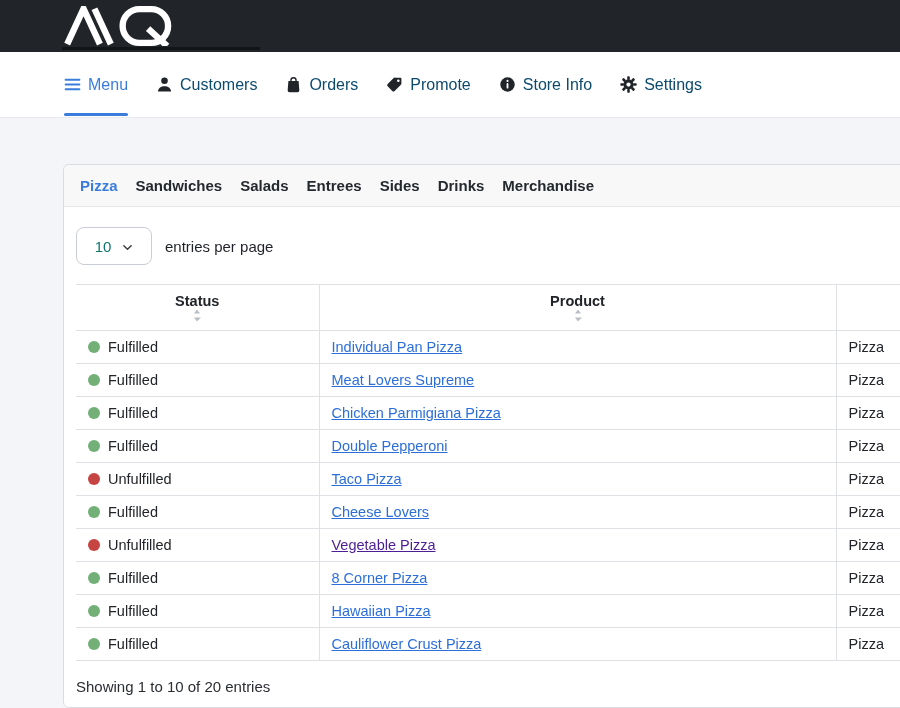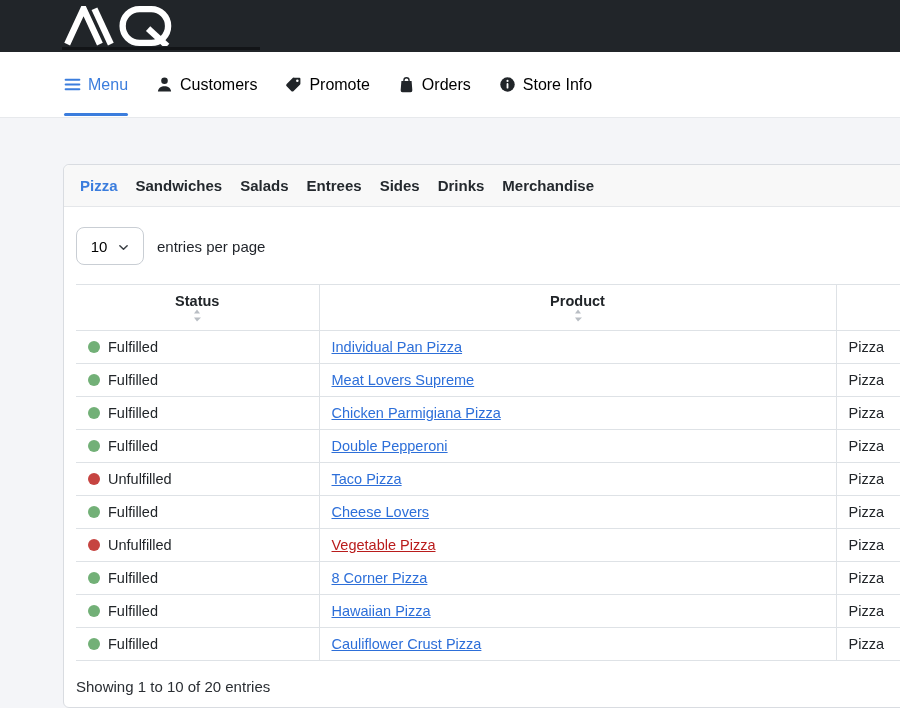--- a/index.html
+++ b/index.html
@@ -15,21 +15,21 @@
   .logo { position:absolute; left:63px; top:5px; height:42px; display:flex; align-items:center; cursor:pointer; }
   .sr-only { position:absolute; width:1px; height:1px; overflow:hidden; clip:rect(0 0 0 0); }
   .logo-underline { position:absolute; left:62px; top:47px; width:198px; height:3px; background:#121417; }
   
   .navbar {
     height:66px; background:#fff; border-bottom:1px solid #e7e9ec;
     display:flex; align-items:center; gap:28px; padding:0 0 0 64px;
   }
   .nav-item {
     position:relative; height:66px; display:flex; align-items:center; gap:7px;
-    font-size:16px; font-weight:500; color:#000000; cursor:pointer; white-space:nowrap;
+    font-size:16px; font-weight:500; color:#0c4a6e; cursor:pointer; white-space:nowrap;
   }
   .nav-item .nav-icon { display:flex; align-items:center; }
   .nav-item.active { color:#3b7ddd; }
   .nav-item .nav-underline { display:none; }
   .nav-item.active .nav-underline {
     display:block; position:absolute; left:0; right:0; bottom:2px; height:3px;
     border-radius:3px; background:#3b7ddd;
   }
   
   .main { padding:46px 0 0 63px; }
@@ -37,23 +37,23 @@
   .card-tabs {
     background:#f8f8f8; border-bottom:1px solid #e5e7ea; border-radius:6px 6px 0 0;
     padding:12px 16px; display:flex; gap:18px;
   }
   .tab { font-size:15px; font-weight:700; color:#24292e; cursor:pointer; white-space:nowrap; }
   .tab.active { color:#3b7ddd; }
   .card-body { padding:12px; }
   
   .pagesize-row { display:flex; align-items:center; gap:13px; margin:8px 0 19px; }
   .select {
-    width:68px; height:38px; background:#fff; border:1px solid #c9ced4; border-radius:8px;
+    width:76px; height:38px; background:#fff; border:1px solid #c9ced4; border-radius:8px;
     display:flex; align-items:center; justify-content:center; gap:11px;
-    font-size:15px; color:#000000; cursor:pointer;
+    font-size:15px; color:#0f766e; cursor:pointer;
   }
   .select-chevron { display:flex; align-items:center; margin-top:2px; }
   .pagesize-label { font-size:15px; color:#1f2329; }
   
   table { border-collapse:collapse; width:1354px; table-layout:fixed; }
   th {
     text-align:left; font-size:14.5px; font-weight:700; color:#212529;
     padding:8px 12px; border-top:1px solid #dee2e6; border-bottom:1px solid #dee2e6;
   }
   th:not(:first-child), td:not(:first-child) { border-left:1px solid #dee2e6; }
@@ -105,51 +105,73 @@
           <path d="M1.8 14.6c.3-3.3 3-5 6.2-5s5.9 1.7 6.2 5z"></path>
         </svg>
       </span>
     <span class="nav-label">Customers</span>
 
   </div>
 
   <div class="nav-item">
     <span class="nav-icon">
         <svg width="17" height="17" viewBox="0 0 16 16">
+          <path fill="#212529" d="M3.2 4.8h9.6l.7 8.6a1.7 1.7 0 0 1-1.7 1.8H4.2a1.7 1.7 0 0 1-1.7-1.8z"></path>
+          <path fill="none" stroke="#212529" stroke-width="1.3" d="M5.6 4.8V4a2.4 2.4 0 0 1 4.8 0v.8"></path>
+        </svg>
+      </span>
+    <span class="nav-label">Orders</span>
+
+  </div>
+
+  <div class="nav-item">
+    <span class="nav-icon">
+        <svg width="17" height="17" viewBox="0 0 16 16">
           <path fill="#212529" d="M9 1.6h4.6a.9.9 0 0 1 .9.9V7a1.6 1.6 0 0 1-.47 1.13l-5.9 5.9a1.6 1.6 0 0 1-2.26 0L1.57 9.73a1.6 1.6 0 0 1 0-2.26l5.9-5.9A1.6 1.6 0 0 1 9 1.6z"></path>
           <circle cx="11.6" cy="4.4" r="1.2" fill="#fff"></circle>
         </svg>
       </span>
     <span class="nav-label">Promote</span>
-
-  </div>
-
-  <div class="nav-item">
-    <span class="nav-icon">
-        <svg width="17" height="17" viewBox="0 0 16 16">
-          <path fill="#212529" d="M3.2 4.8h9.6l.7 8.6a1.7 1.7 0 0 1-1.7 1.8H4.2a1.7 1.7 0 0 1-1.7-1.8z"></path>
-          <path fill="none" stroke="#212529" stroke-width="1.3" d="M5.6 4.8V4a2.4 2.4 0 0 1 4.8 0v.8"></path>
-        </svg>
-      </span>
-    <span class="nav-label">Orders</span>
 
   </div>
 
   <div class="nav-item">
     <span class="nav-icon">
         <svg width="17" height="17" viewBox="0 0 16 16">
           <circle cx="8" cy="8" r="6.8" fill="#212529"></circle>
           <circle cx="8" cy="4.6" r="1" fill="#fff"></circle>
           <rect x="7.15" y="6.6" width="1.7" height="5.2" rx="0.85" fill="#fff"></rect>
         </svg>
       </span>
     <span class="nav-label">Store Info</span>
 
   </div>
 
+  <div class="nav-item">
+    <span class="nav-icon">
+        <svg width="17" height="17" viewBox="0 0 16 16">
+          <g fill="#212529">
+            <circle cx="8" cy="8" r="4.8"></circle>
+            <rect x="6.8" y="0.3" width="2.4" height="3.4" rx="0.7"></rect>
+            <rect x="6.8" y="12.3" width="2.4" height="3.4" rx="0.7"></rect>
+            <rect x="0.3" y="6.8" width="3.4" height="2.4" rx="0.7"></rect>
+            <rect x="12.3" y="6.8" width="3.4" height="2.4" rx="0.7"></rect>
+            <g transform="rotate(45 8 8)">
+              <rect x="6.8" y="0.3" width="2.4" height="3.4" rx="0.7"></rect>
+              <rect x="6.8" y="12.3" width="2.4" height="3.4" rx="0.7"></rect>
+              <rect x="0.3" y="6.8" width="3.4" height="2.4" rx="0.7"></rect>
+              <rect x="12.3" y="6.8" width="3.4" height="2.4" rx="0.7"></rect>
+            </g>
+          </g>
+          <circle cx="8" cy="8" r="2" fill="#fff"></circle>
+        </svg>
+      </span>
+    <span class="nav-label">Settings</span>
+
+  </div>
 </nav>
 
 <main class="main">
   <section class="card">
     <div class="card-tabs" id="tabs">
   <span class="tab active">Pizza</span>
 
   <span class="tab">Sandwiches</span>
 
   <span class="tab">Salads</span>
@@ -308,21 +330,21 @@
   </tr>
 
   <tr>
     <td>
       <div class="status-cell">
         <span class="dot" style="background: rgb(198, 68, 65);"></span>
         <span class="status-label">Unfulfilled</span>
       </div>
     </td>
     <td>
-      <a class="product-link" style="color: #b91c1c;">Vegetable Pizza</a>
+      <a class="product-link" style="color: #4c1d95;">Vegetable Pizza</a>
     </td>
     <td>
       <span class="type-label">Pizza</span>
     </td>
   </tr>
 
   <tr>
     <td>
       <div class="status-cell">
         <span class="dot" style="background: rgb(114, 176, 119);"></span>

